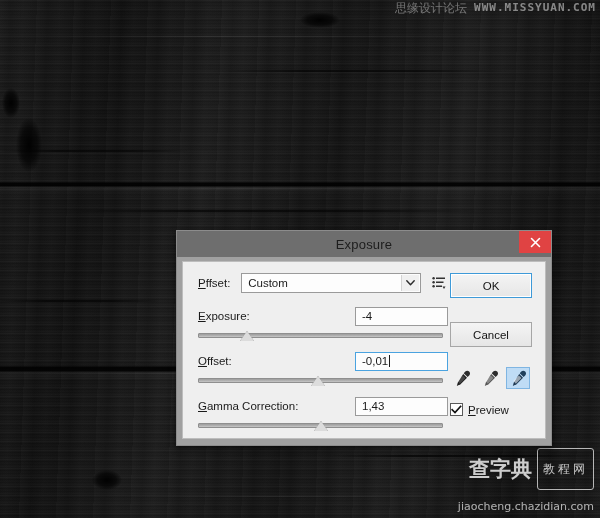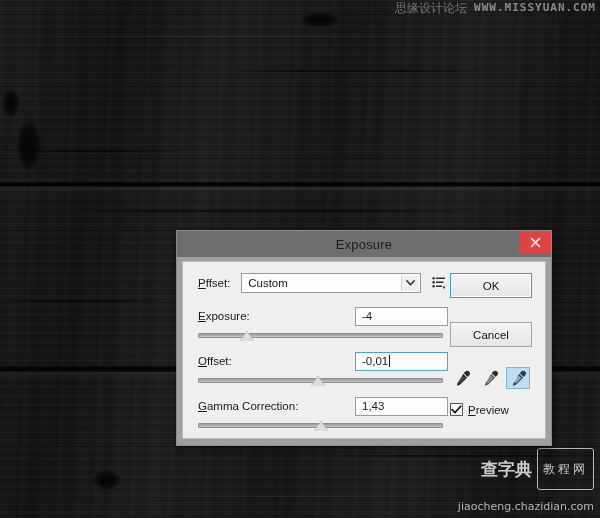--- a/index.html
+++ b/index.html
@@ -110,21 +110,21 @@
     pointer-events: none;
   }
   .wm-bottom .row1 {
     display: flex;
     align-items: center;
     justify-content: flex-end;
     gap: 5px;
   }
   .wm-bottom .zi {
     font-family: "DejaVu Sans", sans-serif;
-    font-size: 17px;
+    font-size: 21px;
     font-weight: bold;
     color: rgba(245,245,245,0.82);
     line-height: 20px;
     margin-left: 23px;
   }
   .wm-bottom .pill {
     border: 1px solid rgba(235,235,235,0.75);
     border-radius: 3px;
     padding: 12px 5px;
     font-family: "DejaVu Sans", sans-serif;

